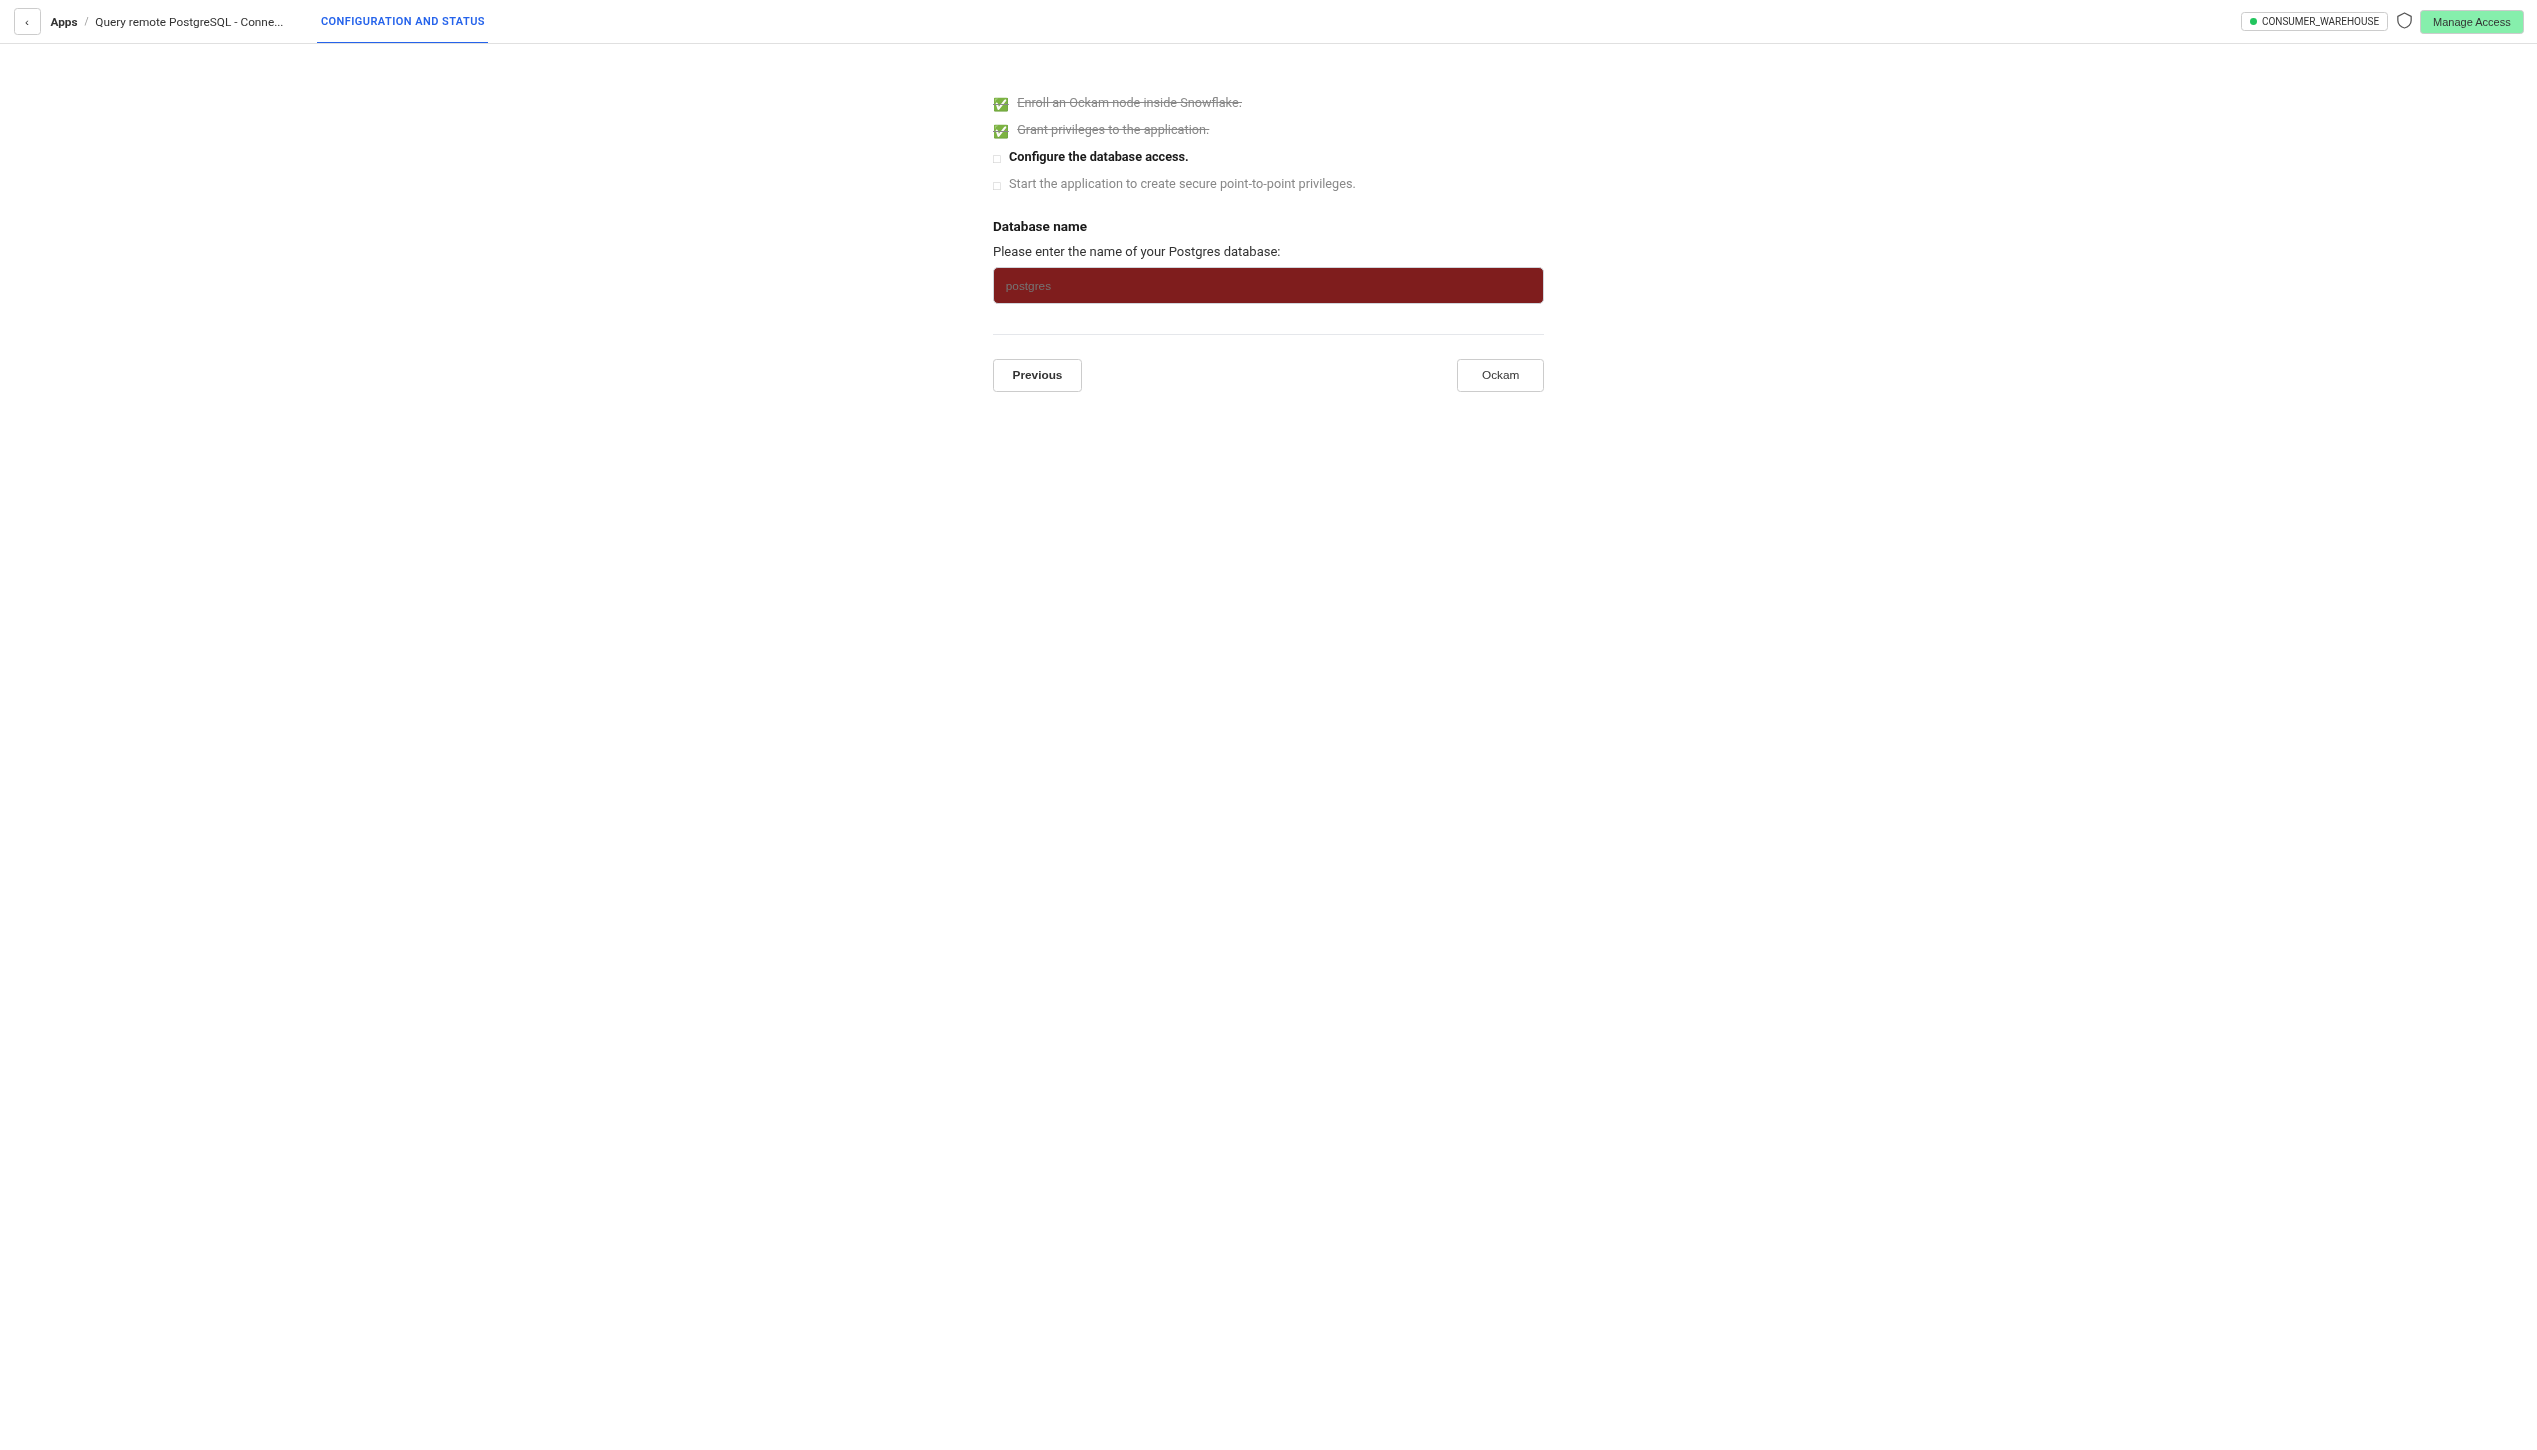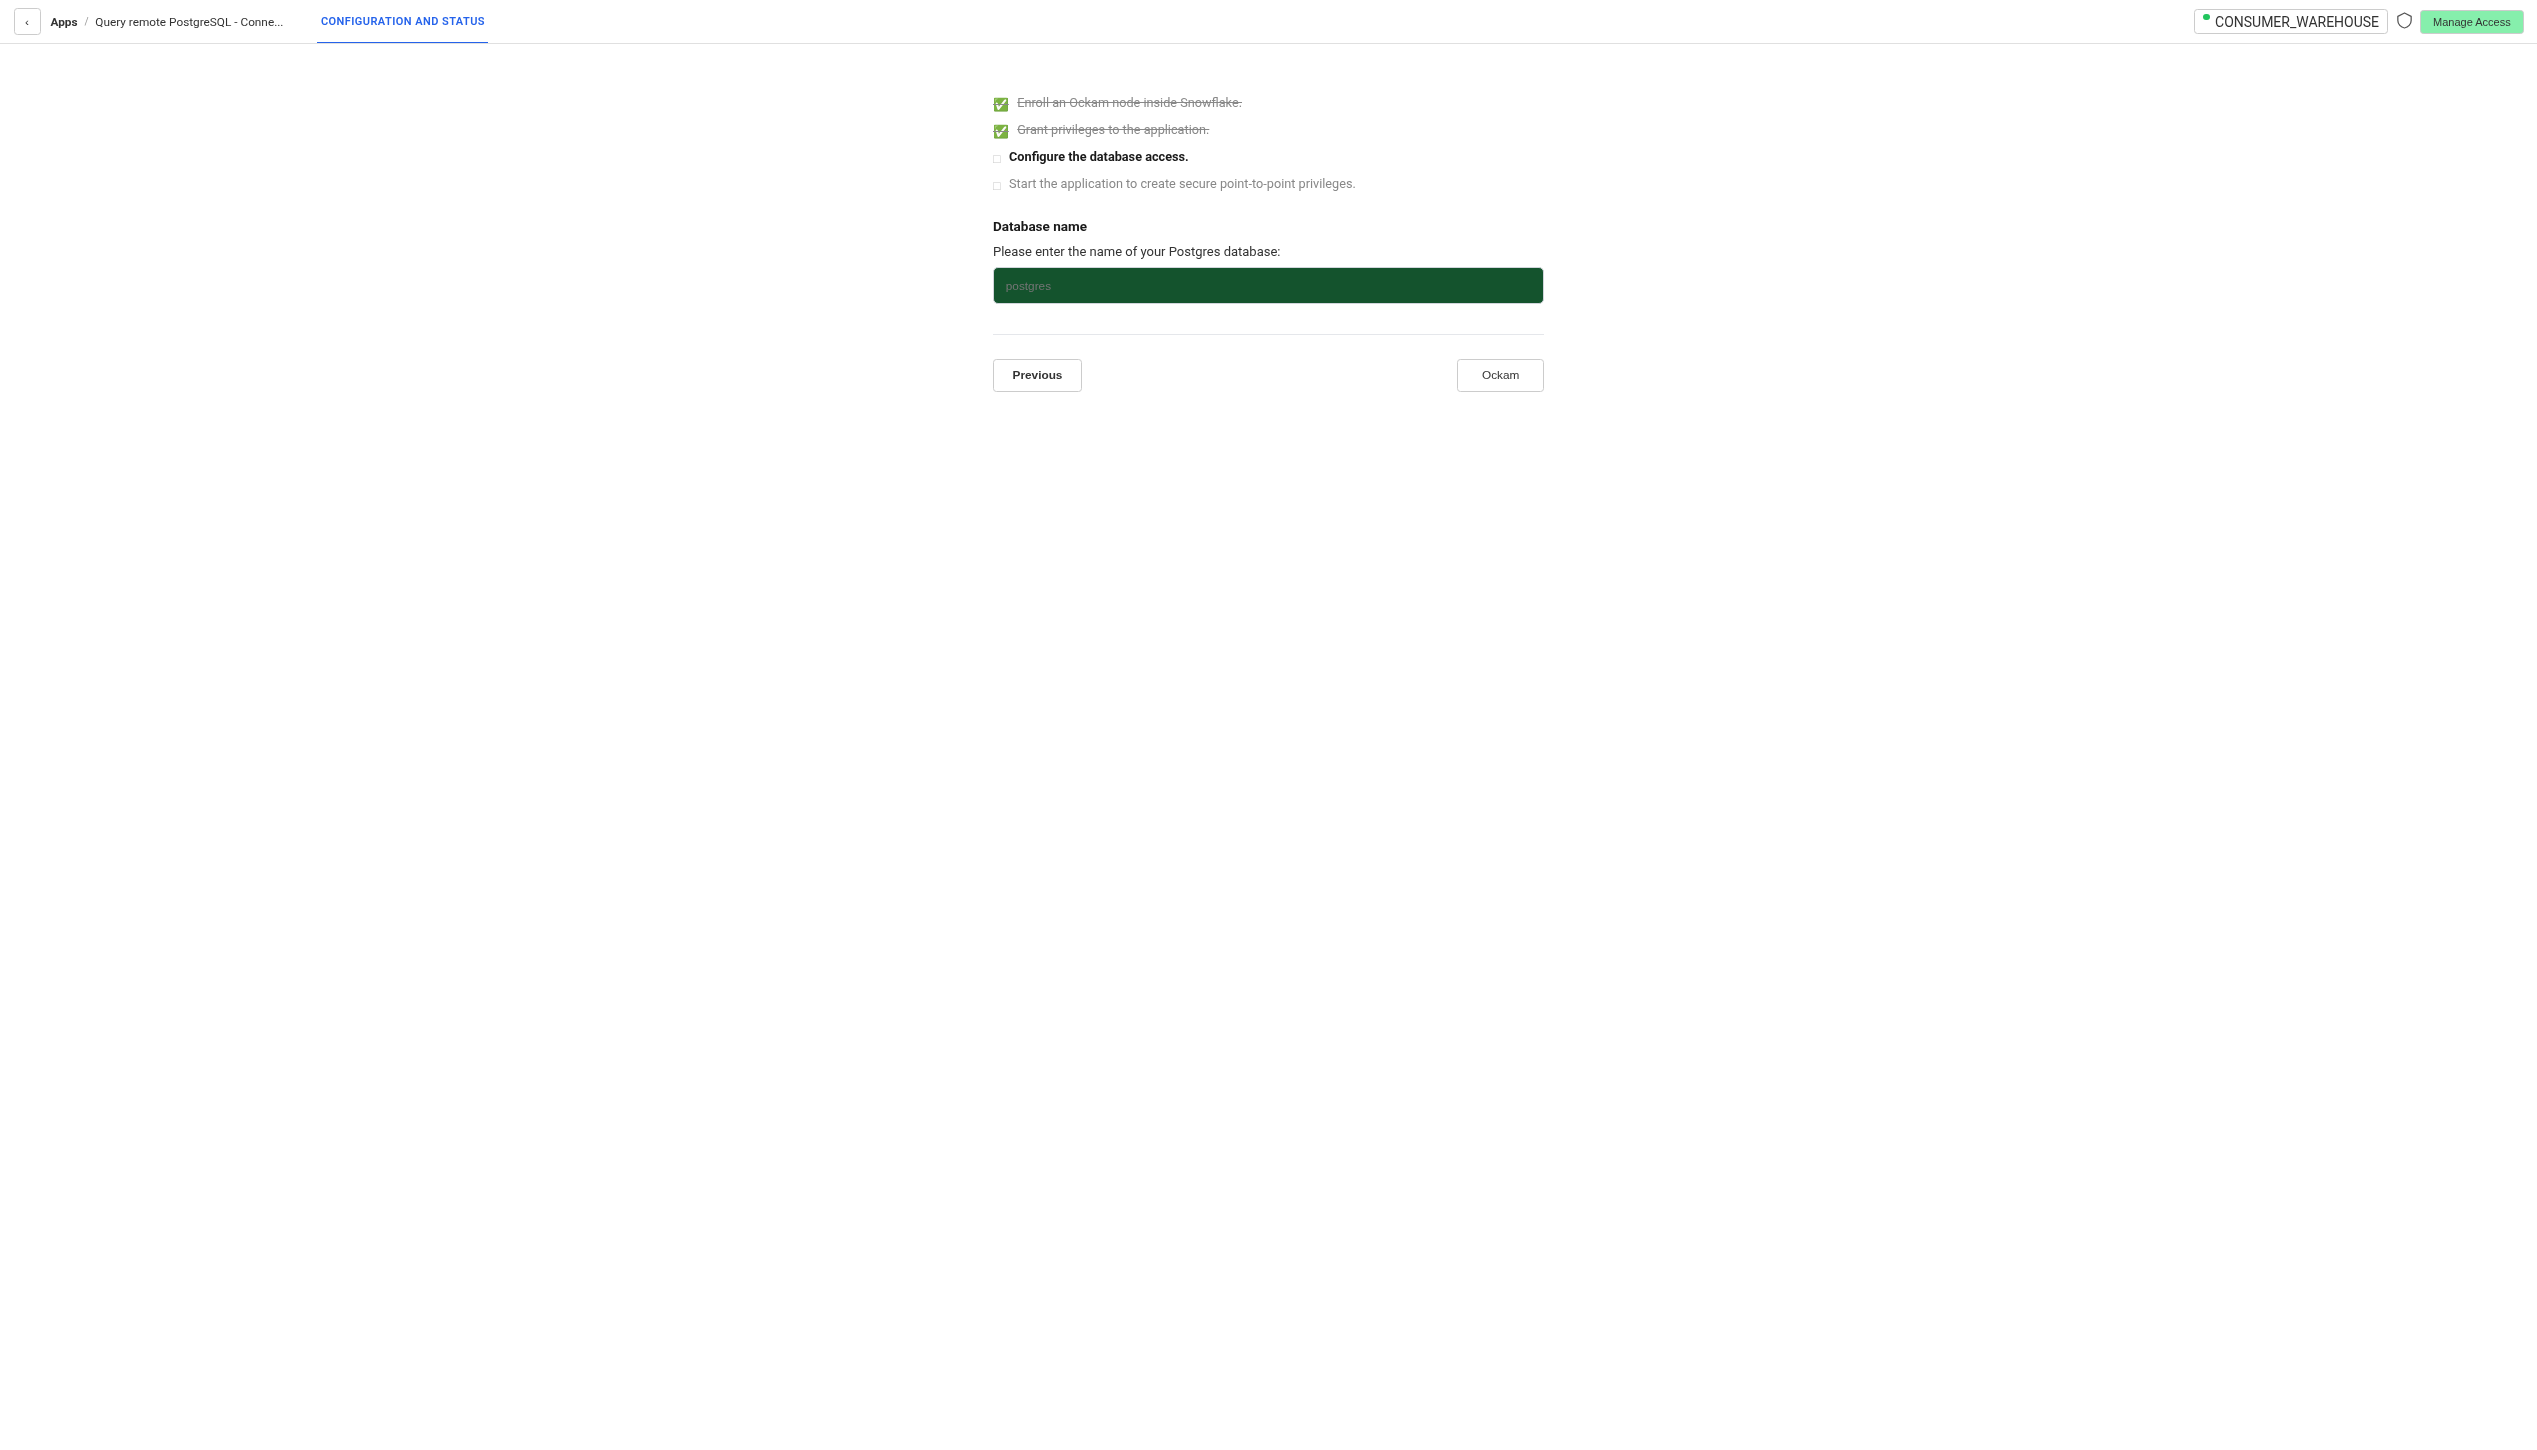--- a/index.html
+++ b/index.html
@@ -89,22 +89,23 @@
 
     .nav-right {
       display: flex;
       align-items: center;
       gap: 8.4px;
       margin-left: auto;
     }
 
     .warehouse-badge {
       display: flex;
+      align-items: center;
       gap: 5px;
-      font-size: 14px;
+      font-size: 10px;
       color: #333;
       background: #fff;
       border: 0.8px solid #ccc;
       border-radius: 3.4px;
       padding: 3.4px 8.4px;
     }
 
     .warehouse-dot {
       width: 6.8px;
       height: 6.8px;
@@ -193,21 +194,21 @@
     }
 
     .text-input {
       width: 100%;
       height: 37px;
       border: 0.8px solid #d1d5db;
       border-radius: 5px;
       padding: 0 11.8px;
       font-size: 11.8px;
       color: #9ca3af;
-      background: #14532d;
+      background: #7f1d1d;
       outline: none;
     }
 
     .divider {
       border: none;
       border-top: 0.8px solid #e5e7eb;
       margin: 30px 0 23.6px 0;
     }
 
     .button-row {

